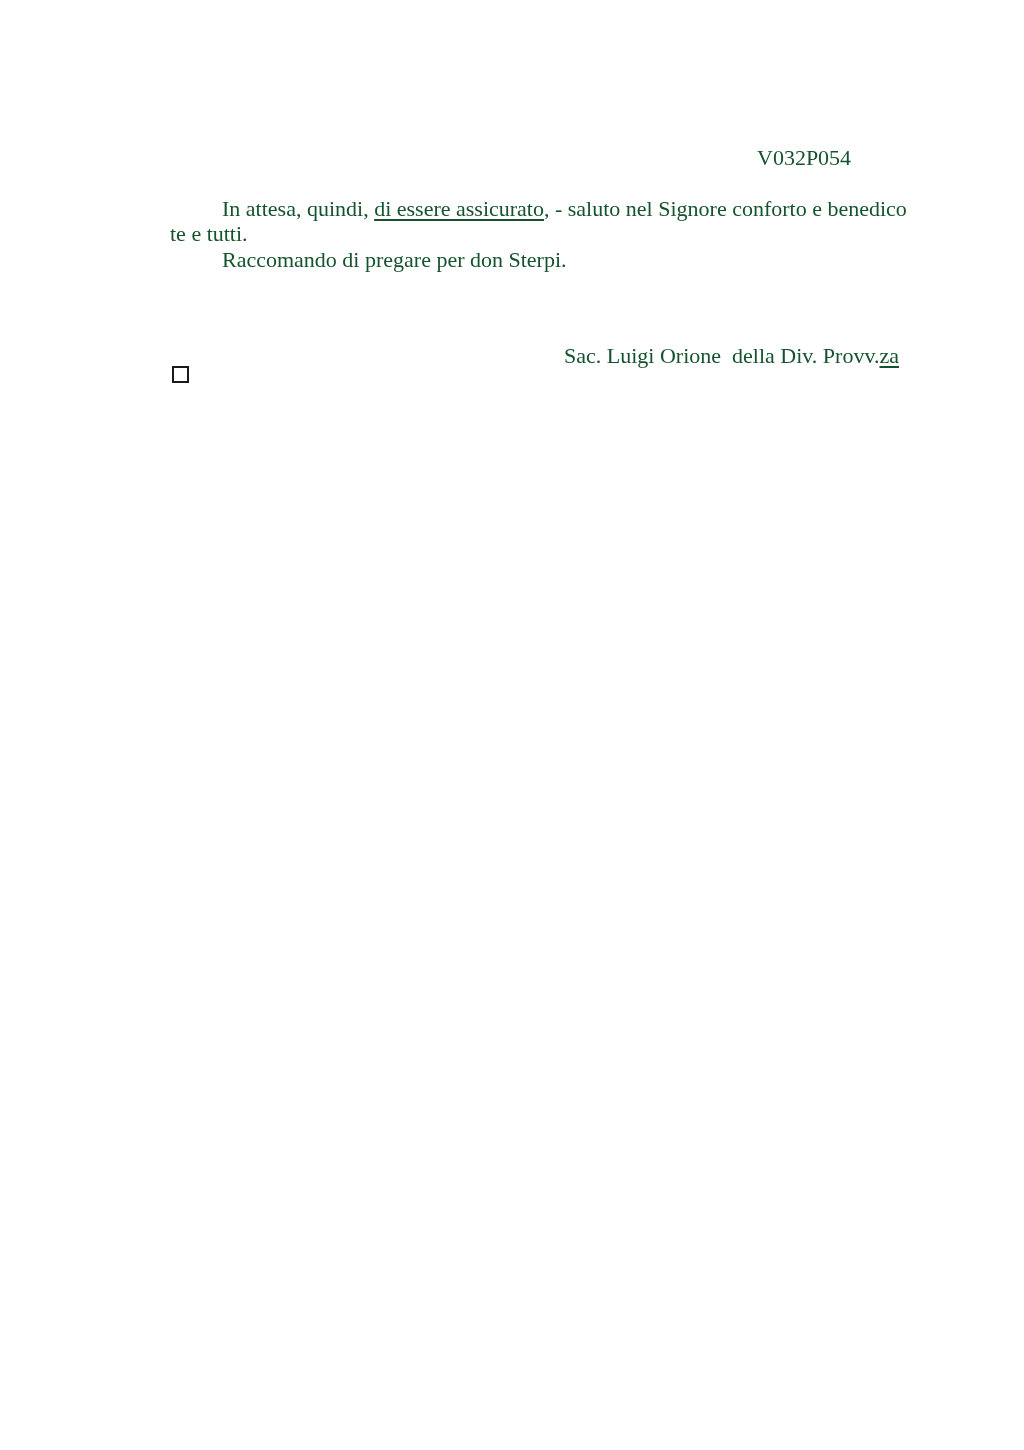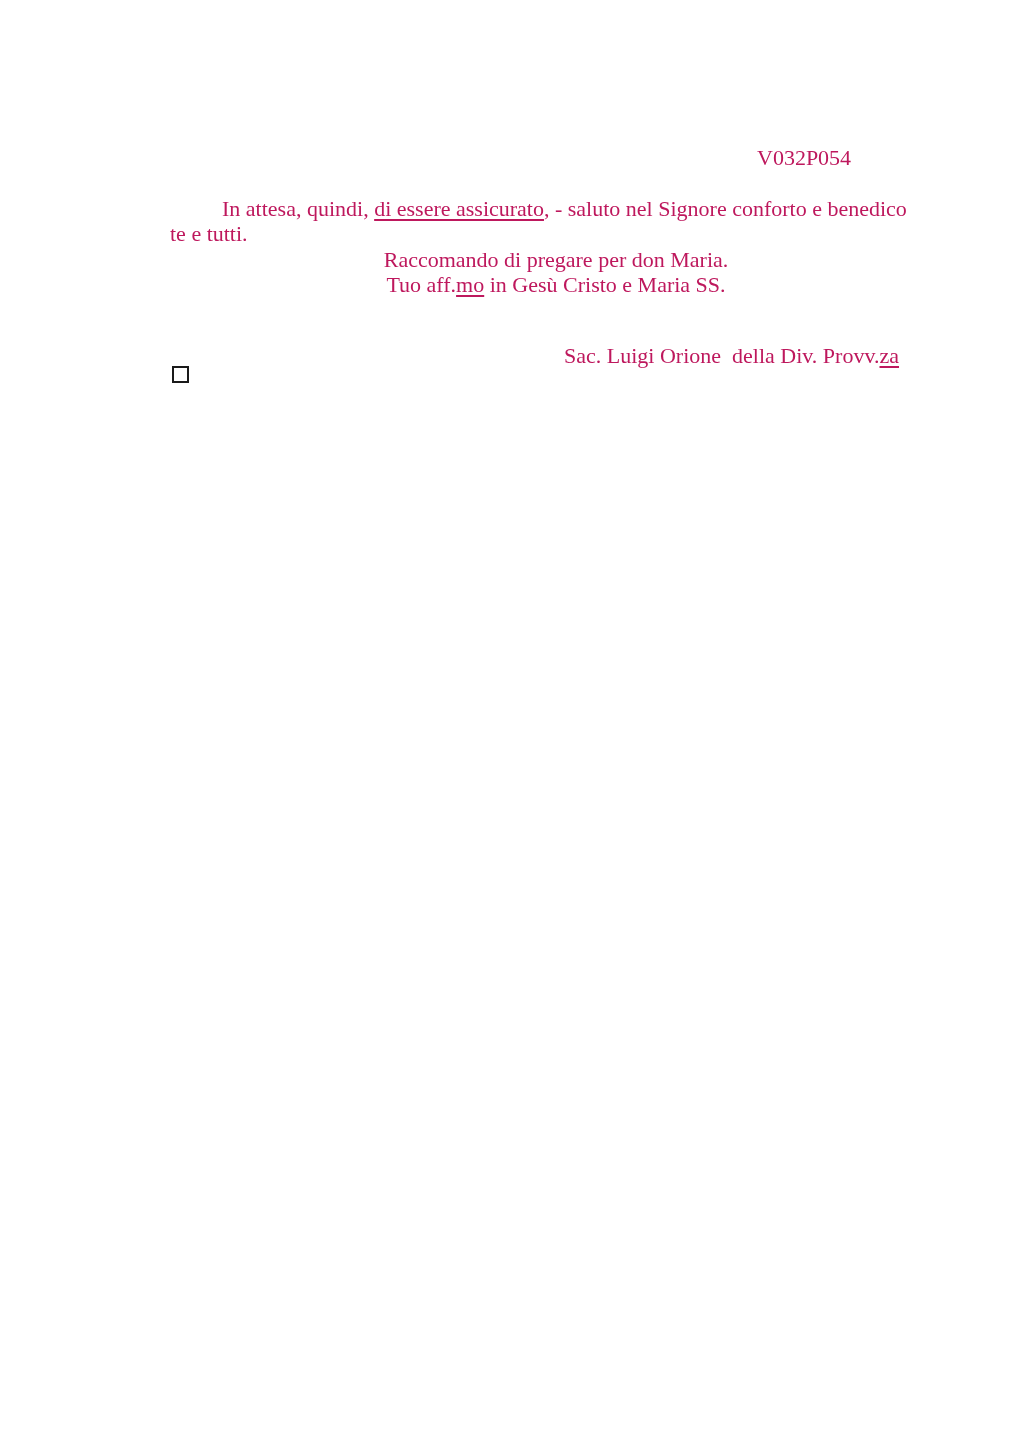--- a/index.html
+++ b/index.html
@@ -6,21 +6,21 @@
     margin: 0;
     padding: 0;
     background: #ffffff;
   }
   .page {
     position: relative;
     width: 1024px;
     height: 1404px;
     background: #ffffff;
     font-family: "Liberation Serif", "DejaVu Serif", serif;
-    color: #be185d;
+    color: #14532d;
     overflow: hidden;
   }
   .doc-id {
     position: absolute;
     left: 757px;
     top: 146px;
     font-size: 22px;
     line-height: 24px;
     white-space: pre;
   }
@@ -30,21 +30,20 @@
     top: 196px;
     width: 720px;
     font-size: 22px;
   }
   .line {
     line-height: 25.3px;
     white-space: pre;
   }
   .line.indent {
     padding-left: 52px;
-    text-align: center;
   }
   .u {
     text-decoration: underline;
     text-underline-offset: 3px;
   }
   .signature {
     position: absolute;
     left: 564px;
     top: 343px;
     font-size: 22px;
@@ -64,21 +63,20 @@
 </head>
 <body>
 
 <div class="page">
 
   <div class="doc-id">V032P054</div>
 
   <div class="body-block">
     <div class="line indent"><span>In attesa, quindi, </span><span class="u">di essere assicurato</span><span>, - saluto nel Signore conforto e benedico</span></div>
     <div class="line">te e tutti.</div>
-    <div class="line indent">Raccomando di pregare per don Maria.</div>
-    <div class="line indent"><span>Tuo aff.</span><span class="u">mo</span><span> in Gesù Cristo e Maria SS.</span></div>
+    <div class="line indent">Raccomando di pregare per don Sterpi.</div>
   </div>
 
   <div class="signature"><span>Sac. Luigi Orione  della Div. Provv.</span><span class="u">za</span></div>
 
   <div class="end-marker"></div>
 
 </div>
 
 </body></html>

